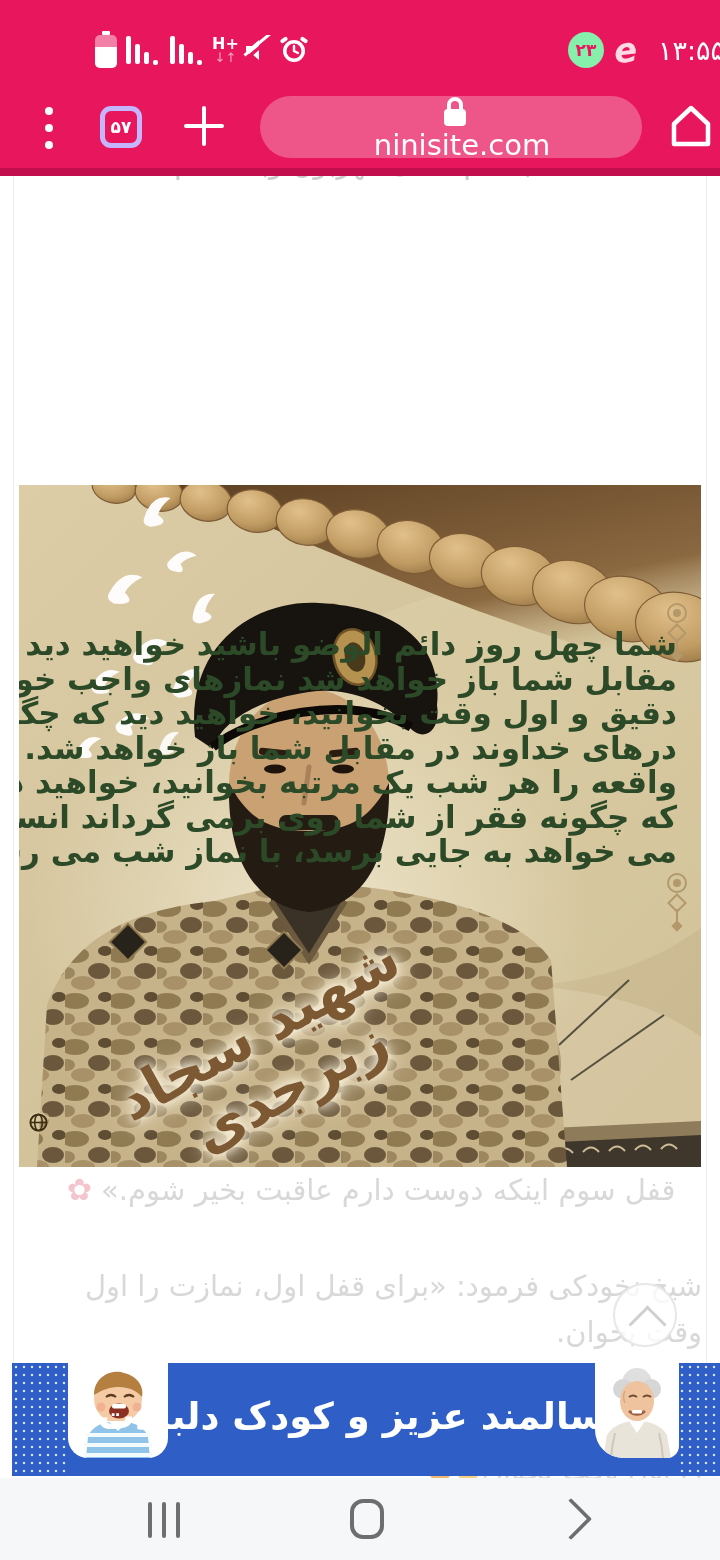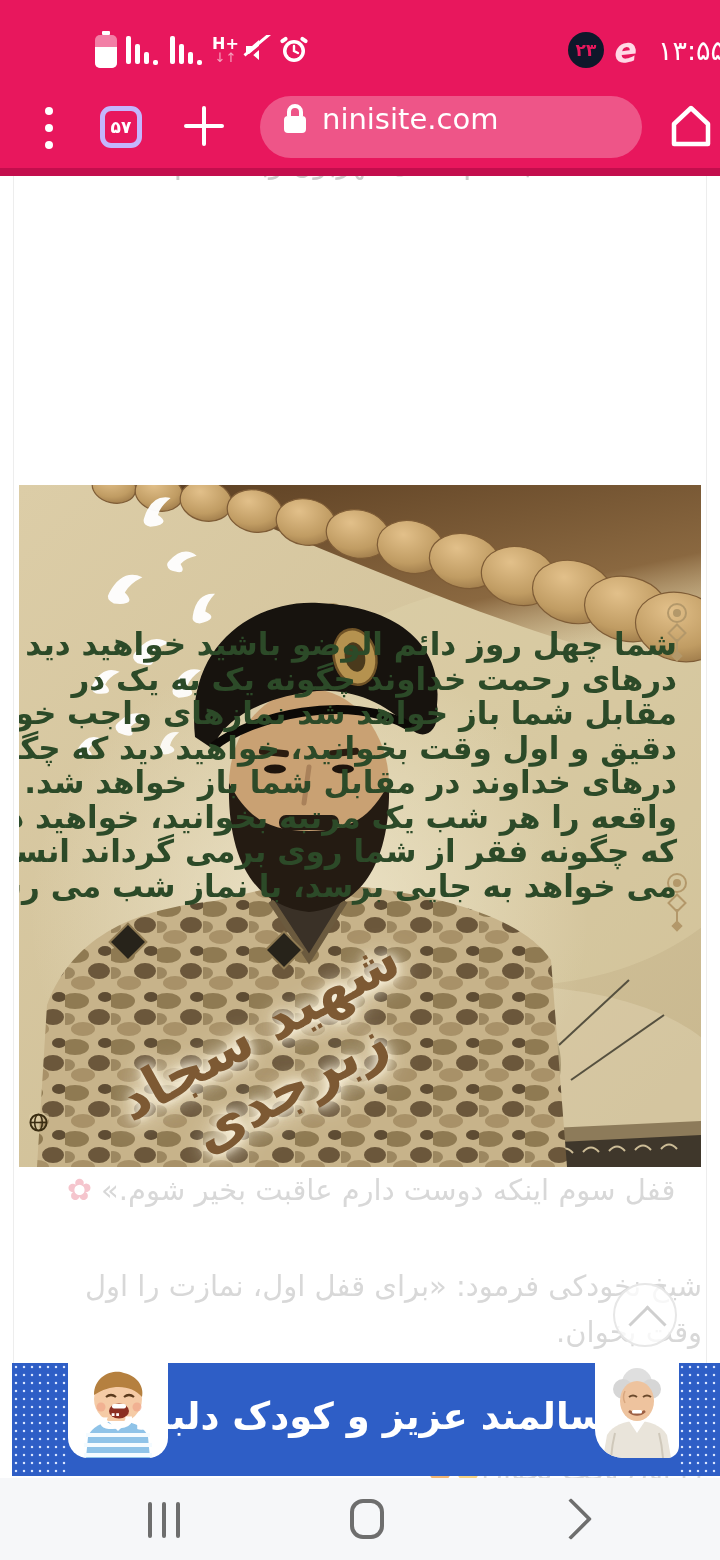--- a/index.html
+++ b/index.html
@@ -5,36 +5,36 @@
   html,body{margin:0;padding:0;}
   body{width:720px;height:1560px;position:relative;overflow:hidden;background:#fff;
        font-family:"DejaVu Sans",sans-serif;}
   .abs{position:absolute;}
 
   
   .header{left:0;top:0;width:720px;height:176px;background:#e8175d;z-index:10;
           border-bottom:8px solid #c30e4d;box-sizing:border-box;}
   .statusrow{left:0;top:24px;width:720px;height:52px;}
   .sicon{position:absolute;top:0;height:52px;display:flex;align-items:center;}
-  .badge-circle{width:36px;height:36px;border-radius:50%;background:#0f172a;color:#e8175d;
+  .badge-circle{width:36px;height:36px;border-radius:50%;background:#86efac;color:#e8175d;
                 font-weight:bold;font-size:17px;display:flex;align-items:center;justify-content:center;}
   .e-logo{color:#ffd9e6;font-size:34px;font-weight:bold;font-style:italic;transform:rotate(-6deg);}
   .clock-txt{color:#fff;font-size:27px;letter-spacing:1px;}
 
   .toolrow{left:0;top:88px;width:720px;height:80px;}
   .menu-dots{left:38px;top:10px;width:22px;height:60px;display:flex;flex-direction:column;
              align-items:center;justify-content:center;gap:9px;}
   .menu-dots i{width:8px;height:8px;border-radius:50%;background:#fff;}
   .tabbox{left:100px;top:18px;width:42px;height:42px;border:5px solid #c4b5fd;border-radius:11px;
           color:#fff;font-size:17px;font-weight:bold;display:flex;align-items:center;justify-content:center;box-sizing:border-box;}
   .plusbtn{left:178px;top:12px;width:52px;height:52px;color:#fff;}
   .plusbtn:before{content:"";position:absolute;left:24px;top:6px;width:4px;height:40px;background:#fff;border-radius:2px;}
   .plusbtn:after{content:"";position:absolute;left:6px;top:24px;width:40px;height:4px;background:#fff;border-radius:2px;}
   .urlpill{left:260px;top:8px;width:382px;height:62px;border-radius:31px;background:rgba(255,255,255,.27);
-           display:flex;align-items:center;overflow:hidden;padding:0 0 16px 22px;box-sizing:border-box;}
+           display:flex;align-items:center;overflow:hidden;padding:0 0 16px 22px;box-sizing:border-box;flex-direction:column;}
   .urlhost{color:#fff;font-size:29px;white-space:nowrap;}
   .urlpath{color:rgba(255,255,255,.55);font-size:29px;white-space:nowrap;}
   .homebtn{left:666px;top:12px;width:50px;height:52px;}
 
   
   .content-bg{left:0;top:176px;width:720px;height:1187px;background:#fff;z-index:1;}
   .edge{width:1px;top:176px;height:1187px;background:#ededed;z-index:2;}
   .bismillah{left:0;top:146px;width:706px;text-align:center;direction:rtl;color:#cbcbcb;
              font-size:29px;z-index:3;white-space:nowrap;}
   .decor{opacity:.55;font-size:27px;}
@@ -369,21 +369,20 @@
       <path d="M194,262 C230,232 330,206 392,242" stroke="#0c0906" stroke-width="9" fill="none"></path>
       <ellipse cx="336" cy="172" rx="21" ry="28" transform="rotate(-14 336 172)" fill="#b5924f" stroke="#6f5226" stroke-width="2.5"></ellipse>
       <ellipse cx="336" cy="172" rx="10" ry="15" transform="rotate(-14 336 172)" fill="#4a3a1c"></ellipse>
       <rect x="96" y="444" width="26" height="26" transform="rotate(45 109 457)" fill="#27231a" stroke="#8f7a52" stroke-width="2"></rect>
       <rect x="252" y="452" width="26" height="26" transform="rotate(45 265 465)" fill="#27231a" stroke="#8f7a52" stroke-width="2"></rect>
     </g>
   </svg>
 
   <div class="abs p-body">
     <div class="p-line">شما چهل روز دائم الوضو باشید خواهید دید که</div>
-    <div class="p-line">درهای رحمت خداوند چگونه یک به یک در</div>
     <div class="p-line">مقابل شما باز خواهد شد نمازهای واجب خود را</div>
     <div class="p-line">دقیق و اول وقت بخوانید، خواهید دید که چگونه</div>
     <div class="p-line">درهای خداوند در مقابل شما باز خواهد شد. سوره</div>
     <div class="p-line">واقعه را هر شب یک مرتبه بخوانید، خواهید دید</div>
     <div class="p-line">که چگونه فقر از شما روی برمی گرداند انسان اگر</div>
     <div class="p-line">می خواهد به جایی برسد، با نماز شب می رسد.</div>
   </div>
   <div class="abs p-name">شهید سجاد زبرجدی</div>
   <div class="abs wmark">
     <div class="wrow">

